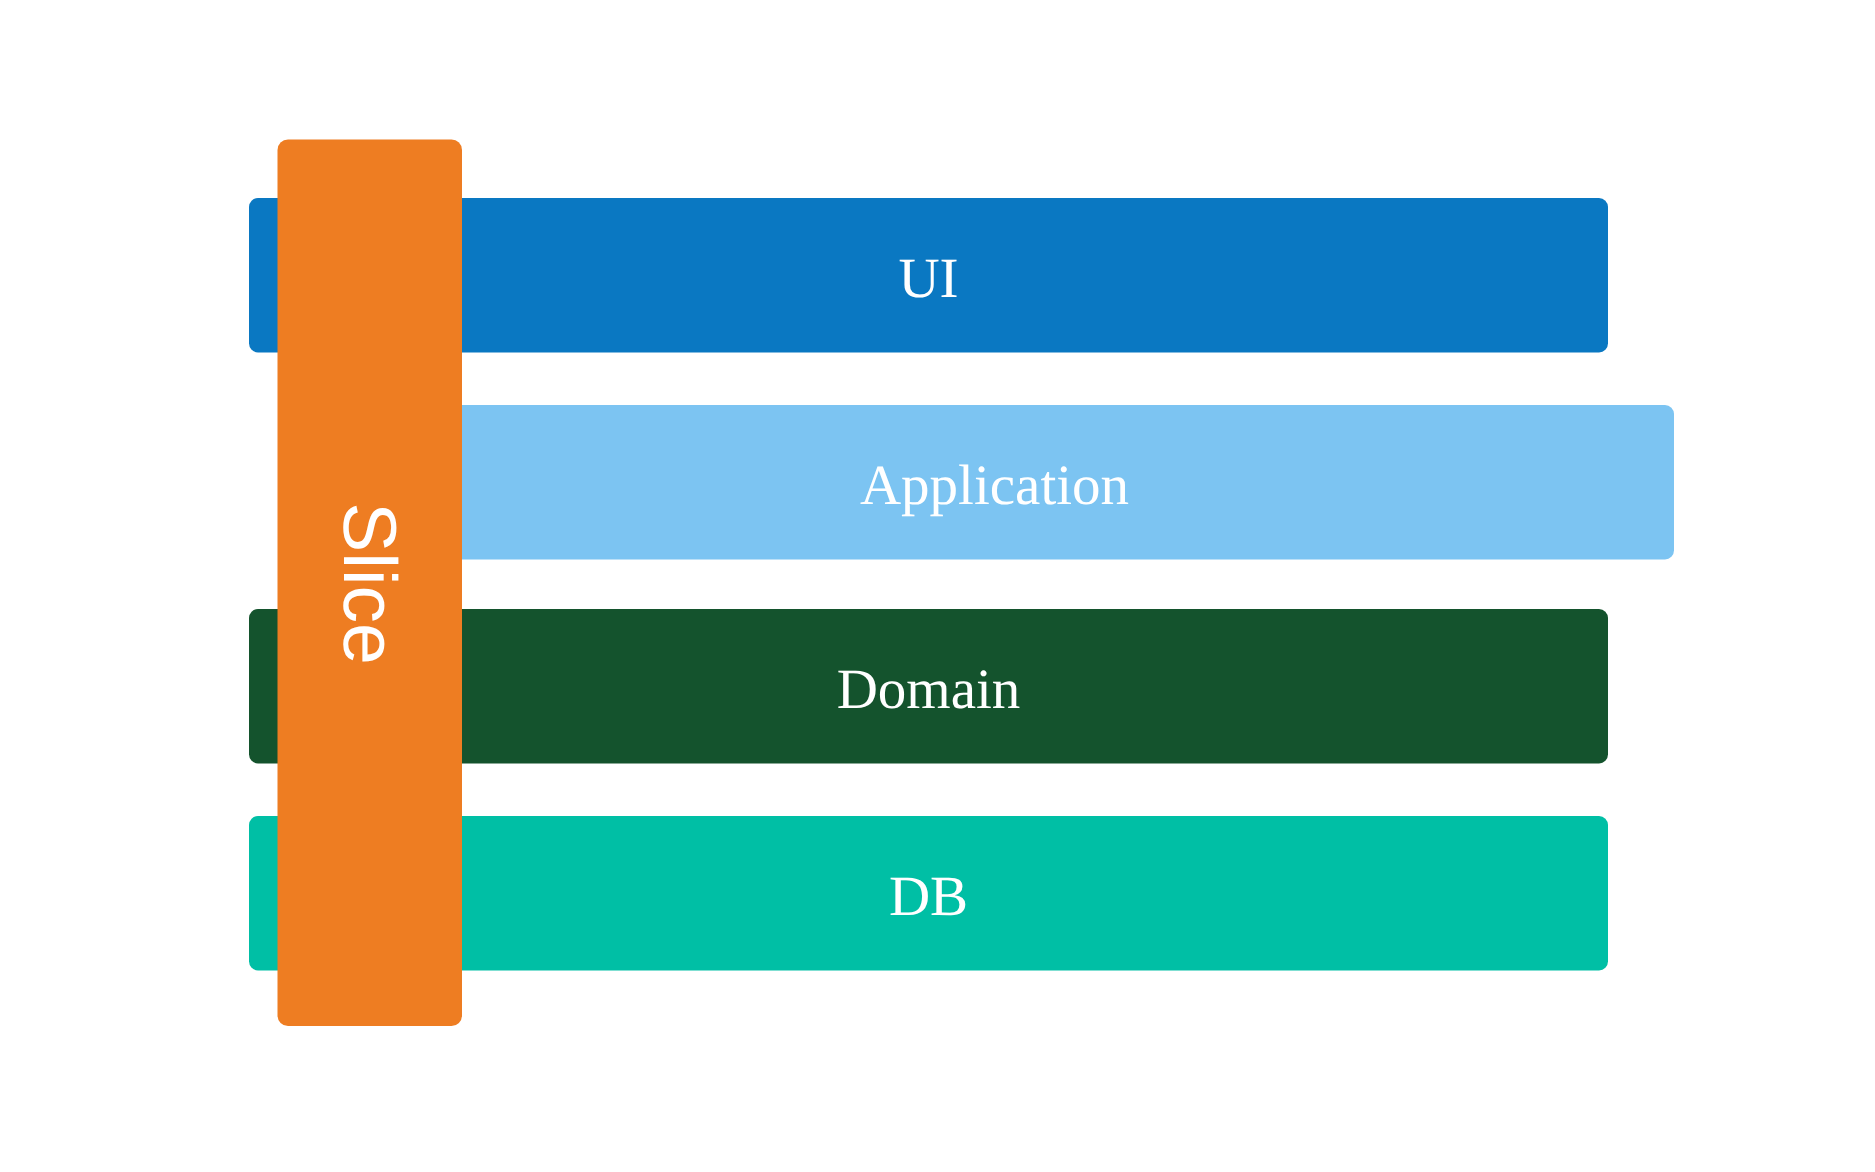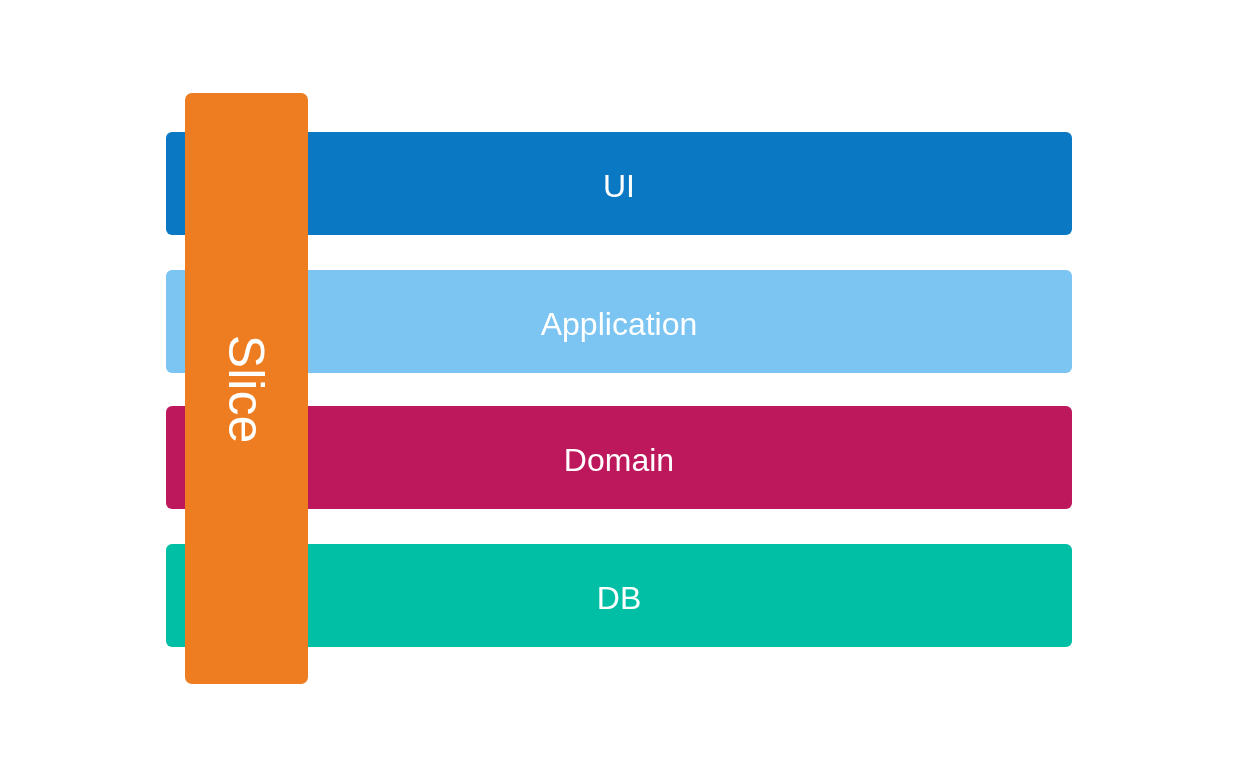--- a/index.html
+++ b/index.html
@@ -21,24 +21,25 @@
     width: 906px;
     height: 103px;
     border-radius: 6px;
     display: flex;
     align-items: center;
     justify-content: center;
     z-index: 1;
   }
   .layer-label {
     color: #ffffff;
-    font-size: 32px;
+    font-size: 38px;
     font-weight: 400;
     line-height: 1;
     padding-top: 4px;
+    font-family: Liberation Serif, serif;
   }
   .layer-ui          { top: 132px; }
   .layer-application { top: 270px; }
   .layer-domain      { top: 406px; }
   .layer-db          { top: 544px; align-items: center; }
   .slice {
     position: absolute;
     left: 185px;
     top: 93px;
     width: 123px;
@@ -60,25 +61,25 @@
 </style>
 </head>
 <body>
 
 <div class="stage">
 
   <div class="layer layer-ui" style="background-color: rgb(10, 120, 194);">
     <span class="layer-label">UI</span>
   </div>
 
-  <div class="layer layer-application" style="background-color: rgb(124, 196, 242);">
+  <div class="layer layer-application" style="background-color: rgb(124, 196, 242); margin-left: 44px;">
     <span class="layer-label">Application</span>
   </div>
 
-  <div class="layer layer-domain" style="background-color: #be185d;">
+  <div class="layer layer-domain" style="background-color: #14532d;">
     <span class="layer-label">Domain</span>
   </div>
 
   <div class="layer layer-db" style="background-color: rgb(0, 191, 165);">
     <span class="layer-label">DB</span>
   </div>
 
   <div class="slice" style="background-color: rgb(238, 125, 34);">
     <span class="slice-label">Slice</span>
   </div>

